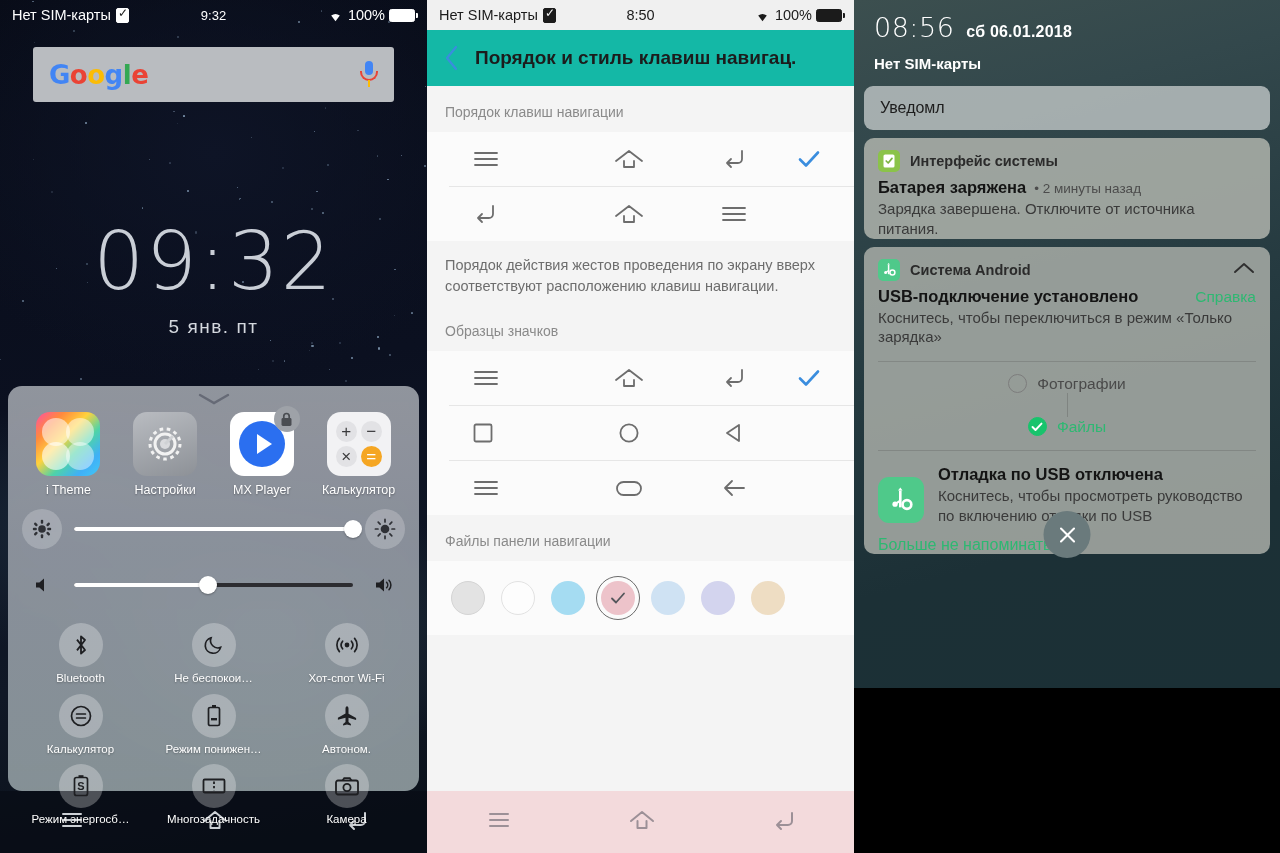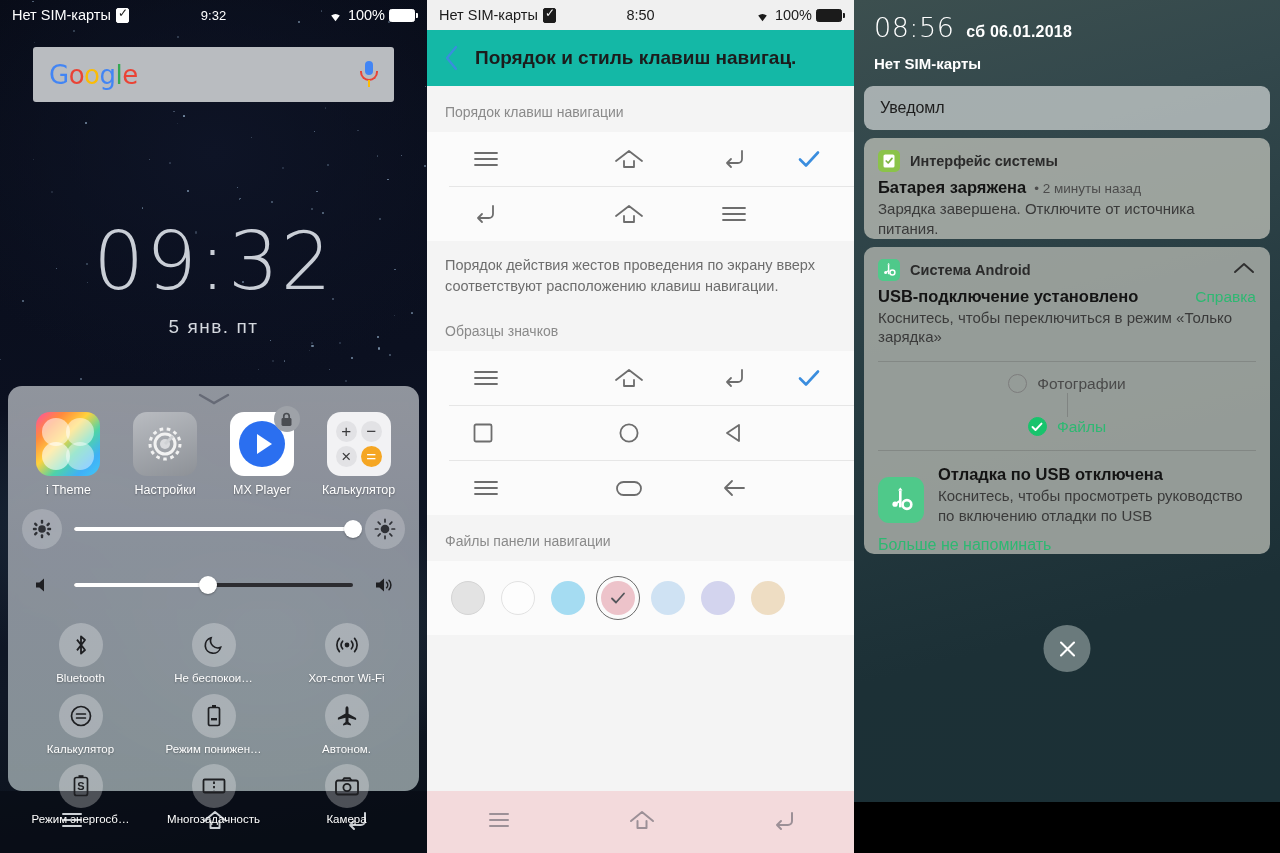--- a/index.html
+++ b/index.html
@@ -46,21 +46,21 @@
     width: 26px; height: 13px; border: 1.5px solid #fff; border-radius: 2.5px;
     position: relative; background: #fff;
   }
   .batt::after { content:""; position:absolute; right:-4px; top:3.5px; width:2.5px; height:5px; background:#fff; border-radius:0 1px 1px 0;}
 
   .gsearch {
     position: absolute; left: 33px; top: 47px; width: 361px; height: 55px;
     background: #b9bcc0; border-radius: 3px; display: flex; align-items: center;
     padding: 0 16px; z-index: 4;
   }
-  .glogo { font-size: 26px; font-weight: 400; letter-spacing: -0.5px; font-family: "DejaVu Sans", sans-serif;}
+  .glogo { font-size: 26px; font-weight: 700; letter-spacing: -0.5px; font-family: "DejaVu Sans", sans-serif;}
   .glogo .b{color:#4285F4}.glogo .r{color:#EA4335}.glogo .y{color:#FBBC05}.glogo .g{color:#34A853}
   .mic { margin-left: auto; width: 18px; height: 30px; position: relative; }
   .mic .cap { position:absolute; left:5px; top:1px; width:8px; height:14px; border-radius:4px; background:#4285F4;}
   .mic .arc { position:absolute; left:0px; top:11px; width:18px; height:10px; border:2.4px solid #EA4335; border-top:none; border-radius: 0 0 10px 10px;}
   .mic .stem{ position:absolute; left:8px; top:20px; width:2.4px; height:7px; background:#FBBC05;}
 
   .clockwrap { position: absolute; left: 0; right: 0; top: 222px; text-align: center; z-index: 3; }
   .bigclock {
     font-size: 80px; color: #c9ced6; letter-spacing: 2px; line-height: 1;
     font-weight: 300; font-family: "DejaVu Sans", sans-serif;
@@ -140,21 +140,21 @@
   .rowsep { height:1px; background:#e6e6e6; margin-left:22px; }
   .hintbox { background:#f4f4f4; padding:14px 18px 20px; font-size:14.5px; line-height:1.45; color:#6d6d6d; }
 
   .colorsrow { background:#fbfbfb; display:flex; align-items:center; gap:16px; padding:20px 24px; }
   .swatch { width:34px;height:34px;border-radius:50%; position:relative; flex:0 0 auto;}
   .swatch.sel { outline:1.5px solid #6b6b6b; outline-offset:4px; display:flex;align-items:center;justify-content:center;}
   .p2-filler { background:#f4f4f4; height:9999px; }
 
   
   .panel3 {
-    position:relative; width:426px; height:802px;
+    position:relative; width:426px; height:688px;
     background: linear-gradient(165deg,#3c4f4f 0%, #33484c 18%, #253a40 48%, #1c3036 75%, #1b3036 100%);
     color:#fff; overflow:hidden;
   }
   .p3-top { padding: 12px 20px 0; }
   .p3-clockline { display:flex; align-items:baseline; gap:12px; }
   .p3-clock { font-size: 27px; font-weight:300; letter-spacing:.5px; font-family:"DejaVu Sans", sans-serif;}
   .p3-date { font-size:16px; font-weight:bold; letter-spacing:.2px; }
   .p3-carrier { font-size:15px; font-weight:bold; margin-top:12px; }
 
   .notifbar {

